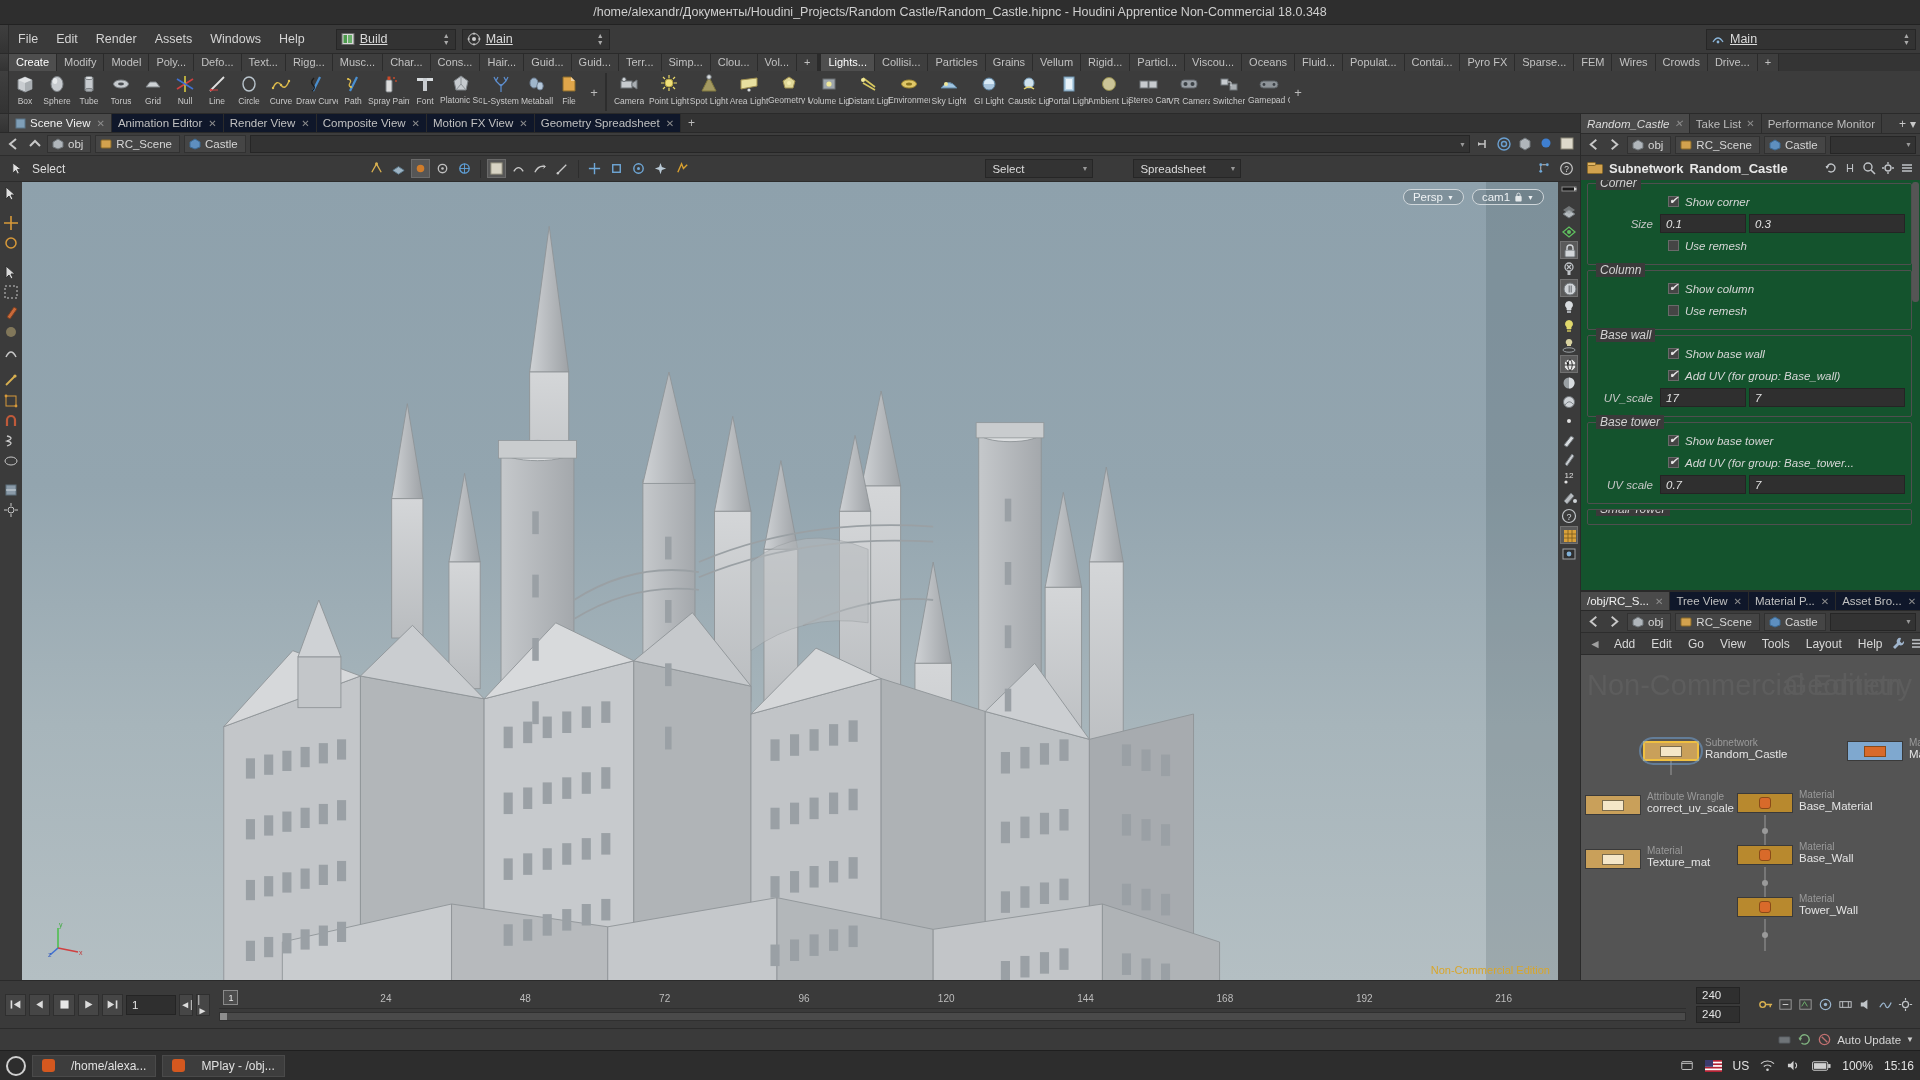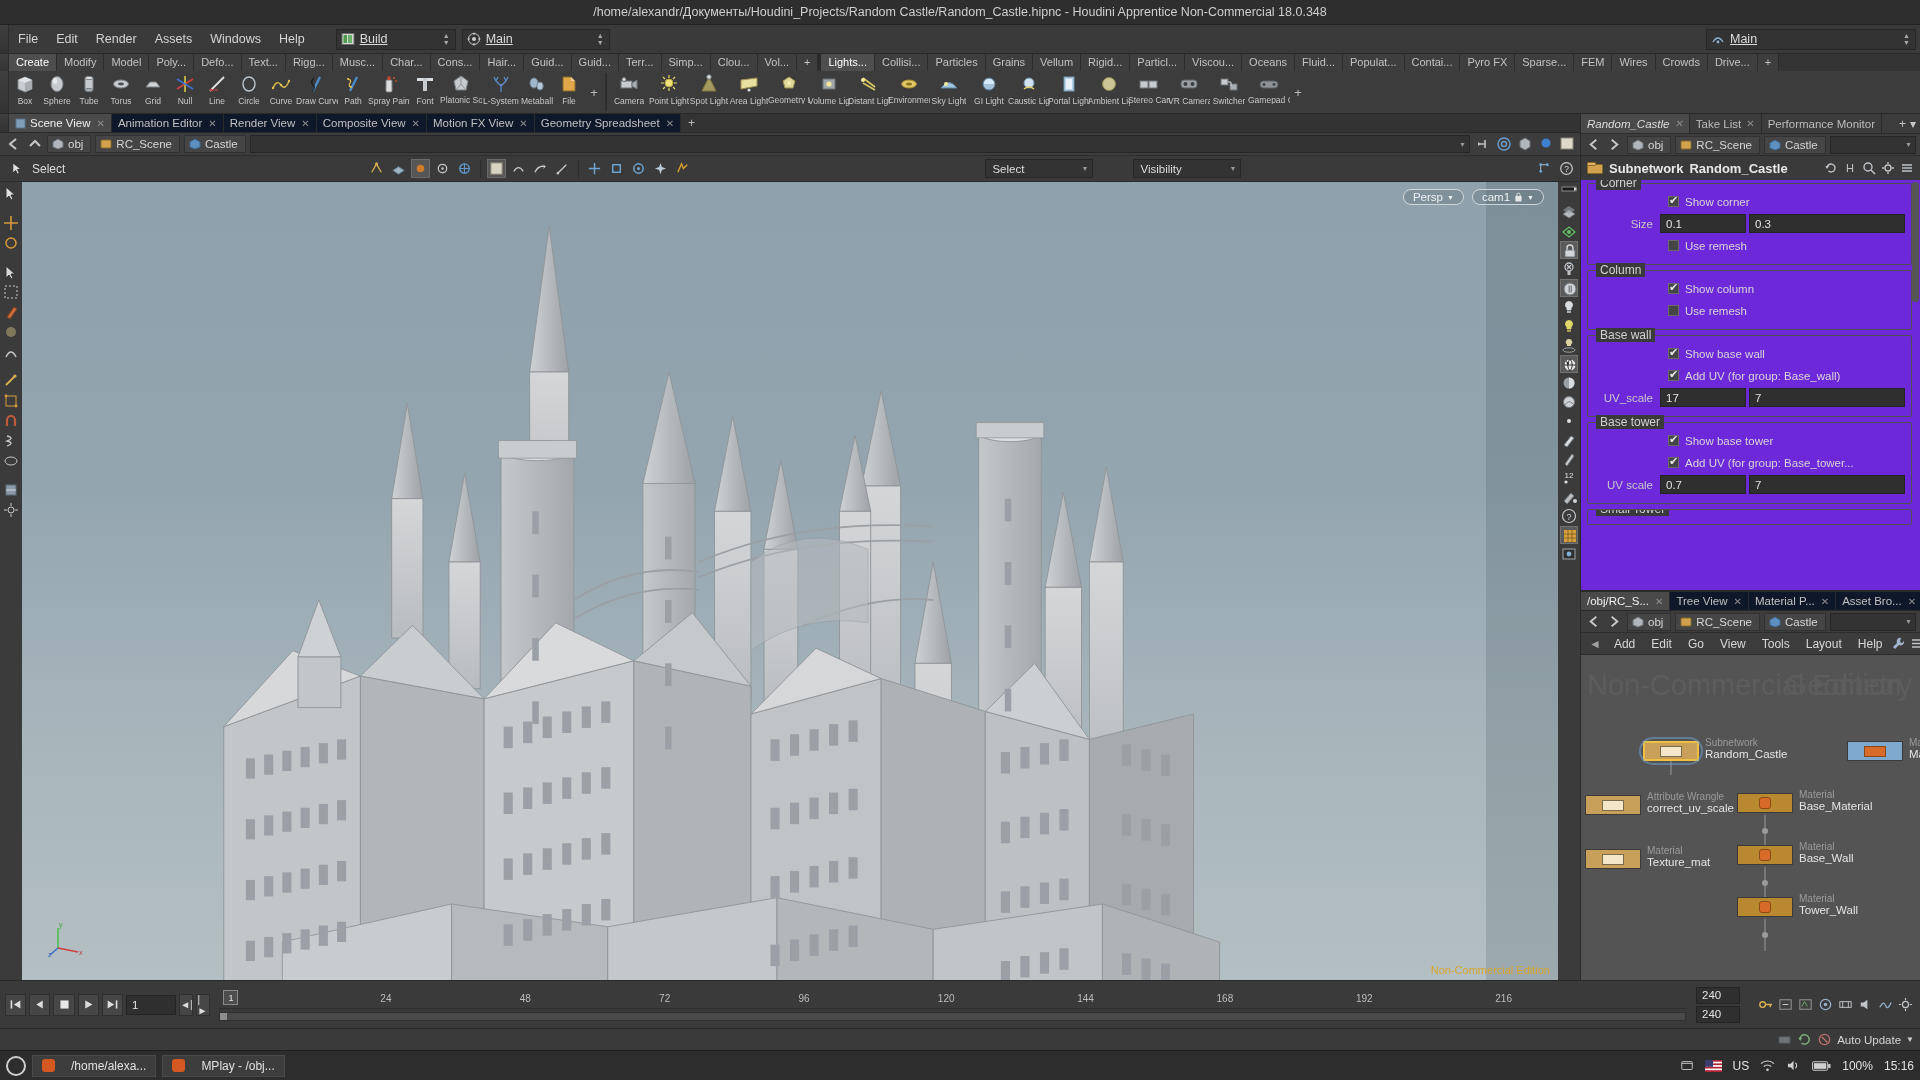--- a/index.html
+++ b/index.html
@@ -116,21 +116,21 @@
      display:flex; align-items:center; border-right:1px solid #2b2b2b; background:#3c3c3c;}
   .paramhead .tabn .x{ margin-left:5px; color:#8d8d8d; font-size:10px; }
   .paramhead .pright{ margin-left:auto; display:flex; gap:4px; padding-right:4px; }
 
   .parampath{ height:22px; background:#3d3d3d; display:flex; align-items:center; gap:4px;
      padding:0 4px; flex:none; border-bottom:1px solid #2d2d2d; }
   .paramtitle{ height:24px; background:#3a3a3a; display:flex; align-items:center; gap:6px;
      padding:0 6px; flex:none; }
   .paramtitle .ttxt{ font-size:13px; font-weight:bold; color:#e8e8e8; }
   .paramtitle .pr{ margin-left:auto; display:flex; gap:5px; align-items:center; }
-  .paramscroll{ flex:1; overflow:hidden; background:#6d28d9; position:relative; padding:3px 8px 0 6px;}
+  .paramscroll{ flex:1; overflow:hidden; background:#14532d; position:relative; padding:3px 8px 0 6px;font-style:italic;}
   .pgroup{ border:1px solid #4f4f4f; border-radius:2px; margin:0 0 5px 0; padding:8px 6px 6px 6px;
      position:relative; }
   .pgroup > .glabel{ position:absolute; top:-8px; left:8px; background:#3a3a3a; padding:0 4px;
      font-size:12px; color:#d2d2d2; }
   .prow{ display:flex; align-items:center; min-height:19px; margin-bottom:3px; }
   .prow .plabel{ width:66px; text-align:right; padding-right:7px; font-size:11.5px; color:#c7c7c7; }
   .chk{ display:flex; align-items:center; gap:6px; padding-left:74px; font-size:11.5px; color:#d6d6d6;}
   .chk .box{ width:11px; height:11px; border:1px solid #6a6a6a; background:#454545; position:relative;}
   .chk .box.checked:after{ content:"\2714"; position:absolute; left:0px; top:-3px; font-size:11px; color:#e8e8e8;}
   .pfield{ height:19px; background:#2f2f2f; border:1px solid #242424; color:#e2e2e2;
@@ -823,21 +823,21 @@
               <path d="M3 12 L7 3 L9 8 L13 4" fill="none" stroke="#d8a030" stroke-width="1.5"></path>
             </svg>
           </div>
         <div style="flex:1"></div>
         <div class="vpcombo">
           <span>Select</span>
           <span class="carrow">▼</span>
         </div>
         <div style="width:34px"></div>
         <div class="vpcombo">
-          <span>Visibility</span>
+          <span>Spreadsheet</span>
           <span class="carrow">▼</span>
         </div>
         <div style="flex:1"></div>
         <div class="vpicon">
             <svg viewBox="0 0 16 16" width="15" height="15">
               <circle cx="4" cy="4" r="1.5" fill="#6fa8d8"></circle>
               <circle cx="11" cy="4" r="1.5" fill="#6fa8d8"></circle>
               <circle cx="4" cy="11" r="1.5" fill="#6fa8d8"></circle>
               <path d="M5.5 4 h4 M4 5.5 v4" stroke="#c8c8c8"></path>
             </svg>

